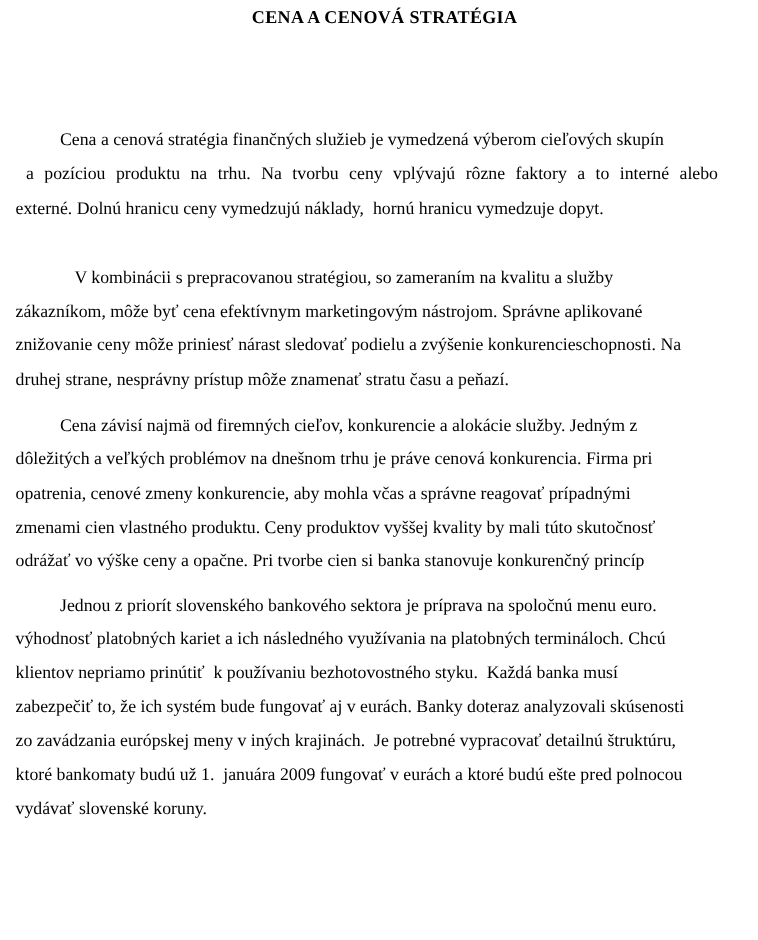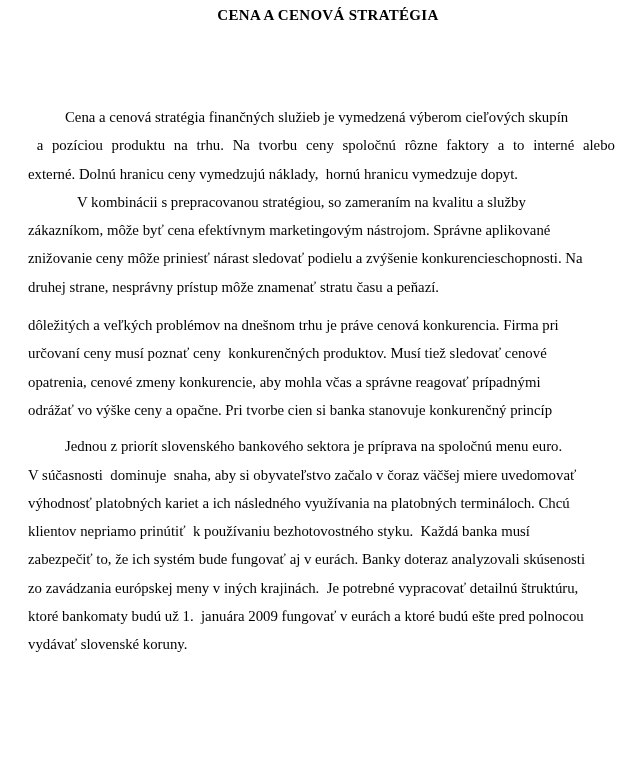--- a/index.html
+++ b/index.html
@@ -13,34 +13,34 @@
     overflow: hidden;
     color: #000000;
     font-family: "Liberation Serif", "DejaVu Serif", serif;
     font-size: 14.8px;
     line-height: 28.3px;
   }
   .page {
     box-sizing: border-box;
     width: 632px;
     height: 779px;
-    padding: 0 4px 0 28px;
+    padding: 0 4px 0 13px;
   }
   .doc-title {
     padding-top: 7px;
     text-align: center;
     font-weight: bold;
     font-size: 15px;
     line-height: 16px;
     letter-spacing: 0.3px;
     white-space: pre;
   }
   .para { margin: 0; padding: 0; }
   .p1 { margin-top: 80px; }
-  .p2 { }
+  .p2 { margin-top: 30px; }
   .p3 { margin-top: 10px; }
   .p4 { margin-top: 8px; }
   .line {
     white-space: pre;
     margin: 0;
     padding: 0;
   }
   
   .ind37 { padding-left: 37px; }
   .ind49 { padding-left: 49px; }
@@ -49,41 +49,41 @@
 </style>
 </head>
 <body>
 
 <div class="page">
 
   <div class="doc-title">CENA A CENOVÁ STRATÉGIA</div>
 
   <div class="para p1">
     <div class="line ind37">Cena a cenová stratégia finančných služieb je vymedzená výberom cieľových skupín</div>
-    <div class="line stretch"> a pozíciou produktu na trhu. Na tvorbu ceny spoločnú rôzne faktory a to interné alebo</div>
+    <div class="line stretch"> a pozíciou produktu na trhu. Na tvorbu ceny vplývajú rôzne faktory a to interné alebo</div>
     <div class="line">externé. Dolnú hranicu ceny vymedzujú náklady,  hornú hranicu vymedzuje dopyt.</div>
   </div>
 
   <div class="para p2">
     <div class="line ind49">V kombinácii s prepracovanou stratégiou, so zameraním na kvalitu a služby</div>
     <div class="line">zákazníkom, môže byť cena efektívnym marketingovým nástrojom. Správne aplikované</div>
     <div class="line">znižovanie ceny môže priniesť nárast sledovať podielu a zvýšenie konkurencieschopnosti. Na</div>
     <div class="line">druhej strane, nesprávny prístup môže znamenať stratu času a peňazí.</div>
   </div>
 
   <div class="para p3">
+    <div class="line ind37">Cena závisí najmä od firemných cieľov, konkurencie a alokácie služby. Jedným z</div>
     <div class="line">dôležitých a veľkých problémov na dnešnom trhu je práve cenová konkurencia. Firma pri</div>
-    <div class="line">určovaní ceny musí poznať ceny  konkurenčných produktov. Musí tiež sledovať cenové</div>
     <div class="line">opatrenia, cenové zmeny konkurencie, aby mohla včas a správne reagovať prípadnými</div>
+    <div class="line">zmenami cien vlastného produktu. Ceny produktov vyššej kvality by mali túto skutočnosť</div>
     <div class="line">odrážať vo výške ceny a opačne. Pri tvorbe cien si banka stanovuje konkurenčný princíp</div>
   </div>
 
   <div class="para p4">
     <div class="line ind37">Jednou z priorít slovenského bankového sektora je príprava na spoločnú menu euro.</div>
-    <div class="line">V súčasnosti  dominuje  snaha, aby si obyvateľstvo začalo v čoraz väčšej miere uvedomovať</div>
     <div class="line">výhodnosť platobných kariet a ich následného využívania na platobných termináloch. Chcú</div>
     <div class="line">klientov nepriamo prinútiť  k používaniu bezhotovostného styku.  Každá banka musí</div>
     <div class="line">zabezpečiť to, že ich systém bude fungovať aj v eurách. Banky doteraz analyzovali skúsenosti</div>
     <div class="line">zo zavádzania európskej meny v iných krajinách.  Je potrebné vypracovať detailnú štruktúru,</div>
     <div class="line">ktoré bankomaty budú už 1.  januára 2009 fungovať v eurách a ktoré budú ešte pred polnocou</div>
     <div class="line">vydávať slovenské koruny.</div>
   </div>
 
 </div>
 

